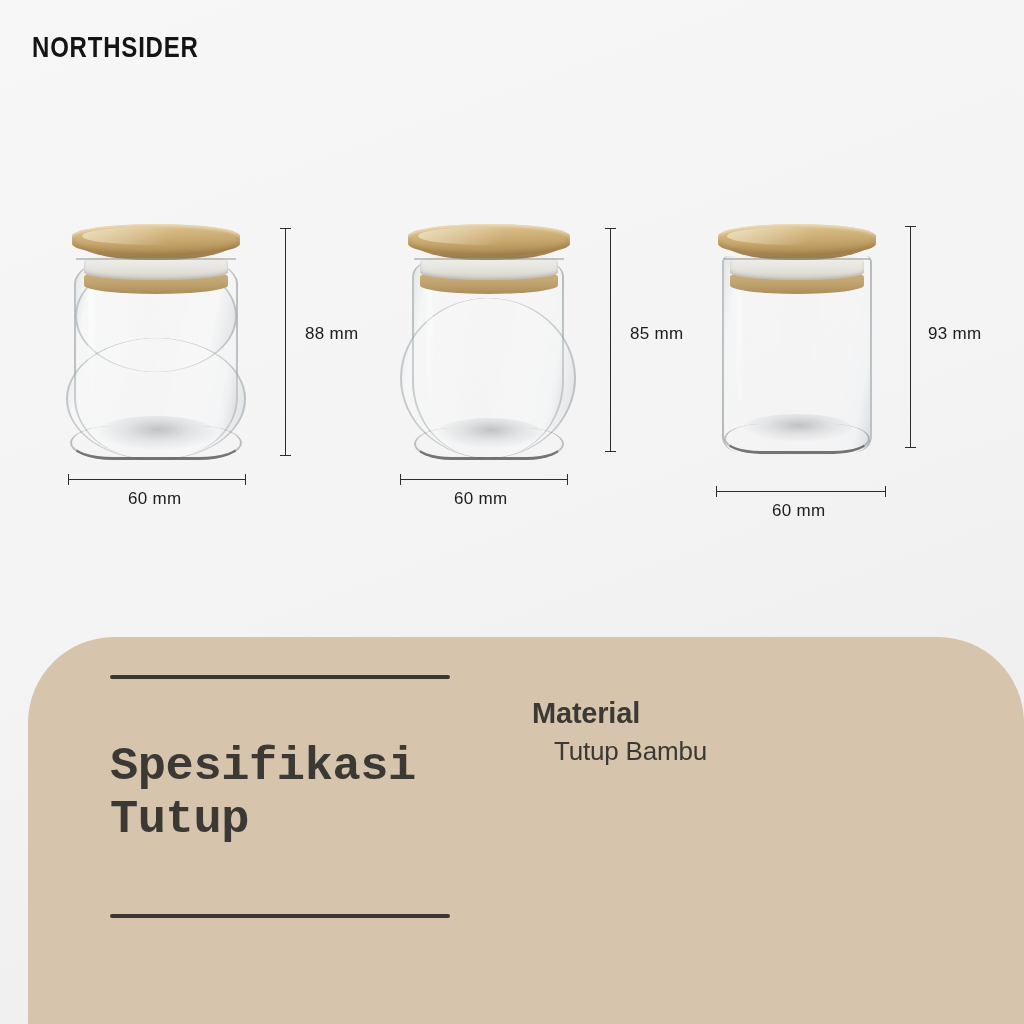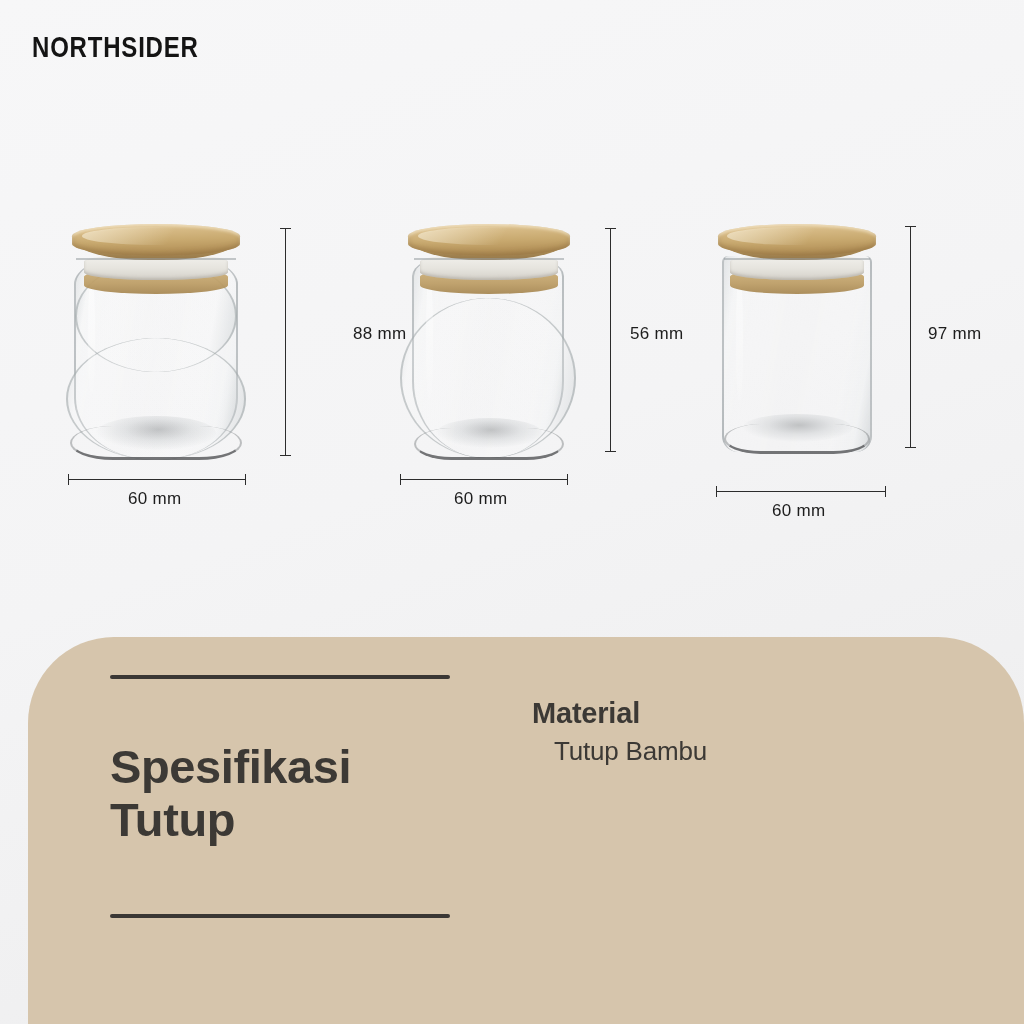--- a/index.html
+++ b/index.html
@@ -135,21 +135,21 @@
     letter-spacing:.3px;
   }
 
   
   .spec-panel{
     position:absolute;left:28px;top:637px;width:996px;height:400px;
     background:#d6c5ac;
     border-radius:86px 86px 0 0;
     z-index:6;
   }
-  .spec-left{position:absolute;left:82px;top:38px;width:340px;}
+  .spec-left{position:absolute;left:82px;top:38px;width:340px;font-family:Liberation Mono, monospace;}
   .rule{height:4px;background:#3a3734;border-radius:2px;}
   .spec-title{
     font-size:47px;font-weight:700;color:#3c3935;line-height:1.12;
     margin:62px 0 68px 0;letter-spacing:-.4px;
   }
   .spec-right{position:absolute;left:504px;top:60px;width:440px;color:#3c3935;}
   .sp-head{font-size:29px;font-weight:700;letter-spacing:-.2px;margin-bottom:4px;}
   .sp-body{font-size:26px;line-height:1.32;letter-spacing:-.2px;}
   .sp-indent{padding-left:22px;}
   .sp-gap{height:40px;}
@@ -175,21 +175,21 @@
       <div class="plug" style="left:22px;top:48px;width:144px;height:26px;"></div>
       <div class="gasket" style="left:22px;top:34px;width:144px;height:26px;"></div>
       <div class="lid" style="left:10px;top:4px;width:168px;height:40px;">
         <div class="lid-side" style="top:14px;height:22px;"></div>
         <div class="lid-top" style="height:32px;"></div>
       </div>
       <div class="neckline" style="left:14px;top:38px;width:160px;"></div>
     </div>
 
     <div class="dim-v" style="left:285px;top:228px;height:228px;"></div>
-    <div class="dim-label" style="left:305px;top:324px;margin-left:48px;">88 mm</div>
+    <div class="dim-label" style="left:305px;top:324px;">88 mm</div>
     <div class="dim-h" style="left:68px;top:479px;width:178px;"></div>
     <div class="dim-label" style="left:128px;top:489px;">60 mm</div>
 
     <div class="jar" style="left:398px;top:220px;width:180px;height:240px;">
       <div class="glass round" style="left:14px;top:36px;width:152px;height:202px;
                   border-radius:26% 26% 48% 48%/10% 10% 38% 38%;"></div>
       <div class="bulge" style="left:2px;top:78px;width:176px;height:160px;"></div>
       <div class="hilite" style="left:28px;top:62px;width:7px;height:116px;opacity:.5;"></div>
       <div class="floor" style="left:38px;top:198px;width:106px;height:30px;"></div>
       <div class="rim" style="left:16px;top:208px;width:150px;height:32px;"></div>
@@ -197,41 +197,41 @@
       <div class="plug" style="left:22px;top:48px;width:138px;height:26px;"></div>
       <div class="gasket" style="left:22px;top:34px;width:138px;height:26px;"></div>
       <div class="lid" style="left:10px;top:4px;width:162px;height:40px;">
         <div class="lid-side" style="top:14px;height:22px;"></div>
         <div class="lid-top" style="height:32px;"></div>
       </div>
       <div class="neckline" style="left:16px;top:38px;width:150px;"></div>
     </div>
 
     <div class="dim-v" style="left:610px;top:228px;height:224px;"></div>
-    <div class="dim-label" style="left:630px;top:324px;">56 mm</div>
+    <div class="dim-label" style="left:630px;top:324px;">85 mm</div>
     <div class="dim-h" style="left:400px;top:479px;width:168px;"></div>
     <div class="dim-label" style="left:454px;top:489px;">60 mm</div>
 
     <div class="jar" style="left:712px;top:220px;width:170px;height:240px;">
       <div class="glass cyl" style="left:10px;top:36px;width:150px;height:196px;"></div>
       <div class="hilite" style="left:24px;top:60px;width:7px;height:120px;opacity:.5;"></div>
       <div class="floor" style="left:30px;top:194px;width:110px;height:28px;"></div>
       <div class="rim" style="left:12px;top:204px;width:146px;height:30px;"></div>
 
       <div class="plug" style="left:18px;top:48px;width:134px;height:26px;"></div>
       <div class="gasket" style="left:18px;top:34px;width:134px;height:26px;"></div>
       <div class="lid" style="left:6px;top:4px;width:158px;height:40px;">
         <div class="lid-side" style="top:14px;height:22px;"></div>
         <div class="lid-top" style="height:32px;"></div>
       </div>
       <div class="neckline" style="left:12px;top:38px;width:146px;"></div>
     </div>
 
     <div class="dim-v" style="left:910px;top:226px;height:222px;"></div>
-    <div class="dim-label" style="left:928px;top:324px;">97 mm</div>
+    <div class="dim-label" style="left:928px;top:324px;">93 mm</div>
     <div class="dim-h" style="left:716px;top:491px;width:170px;"></div>
     <div class="dim-label" style="left:772px;top:501px;">60 mm</div>
   </div>
 
   <div class="spec-panel">
 
     <div class="spec-left">
       <div class="rule"></div>
       <div class="spec-title">
         <div>Spesifikasi</div>

